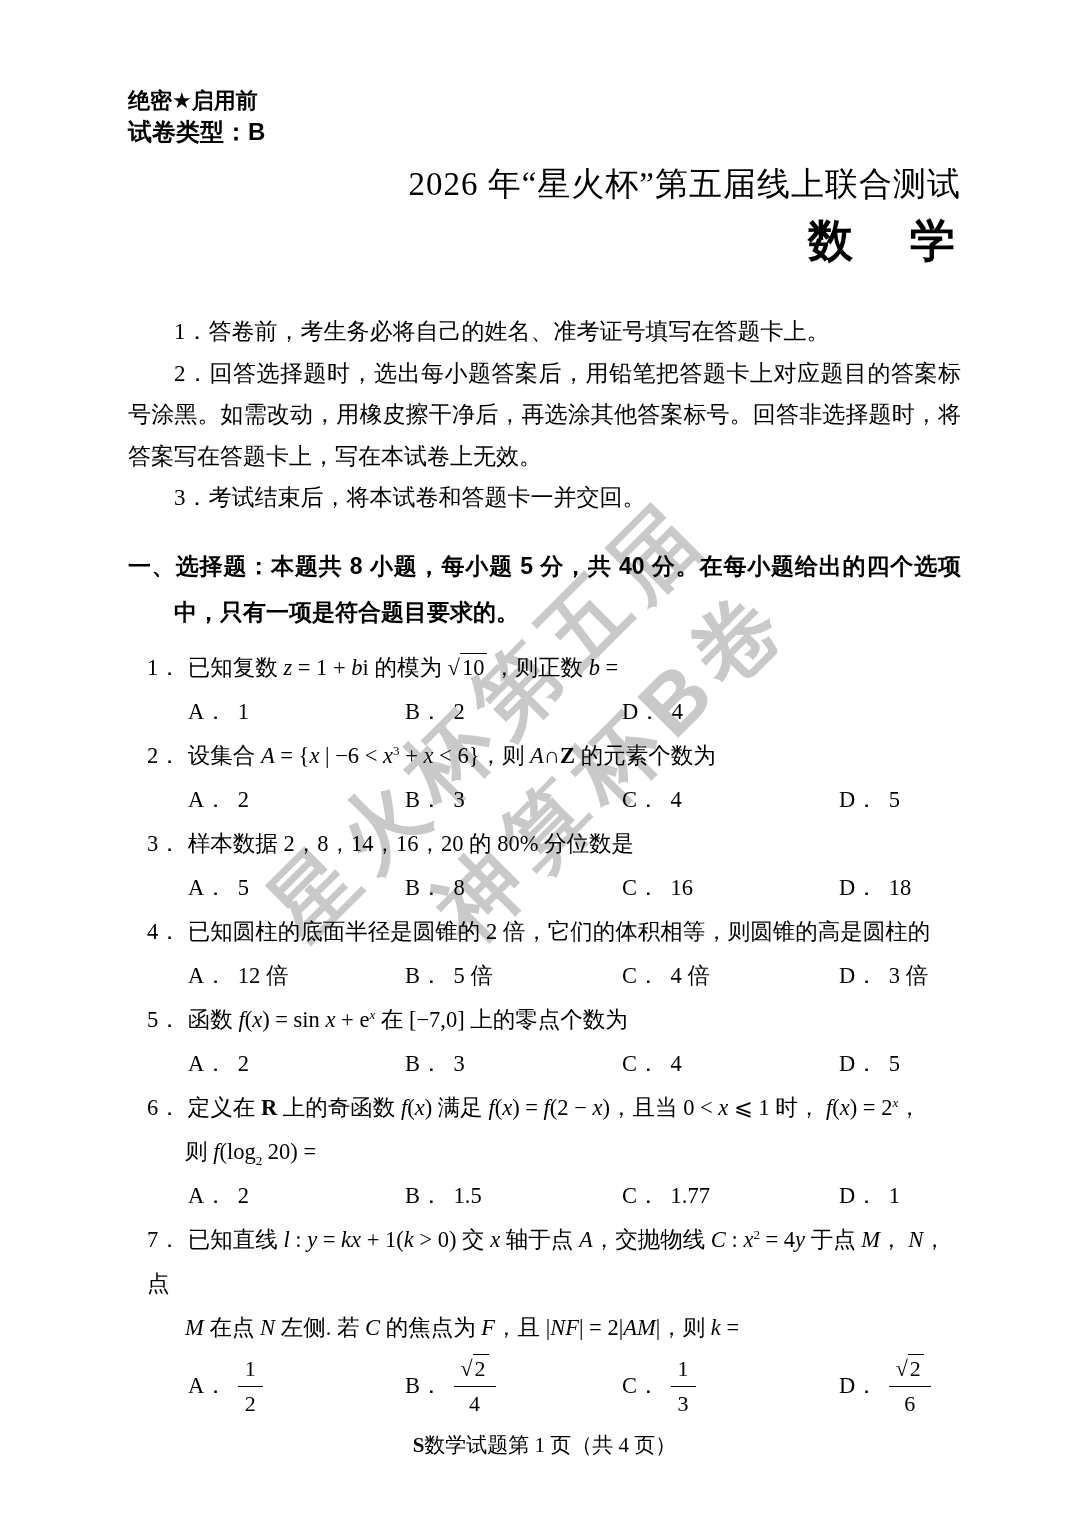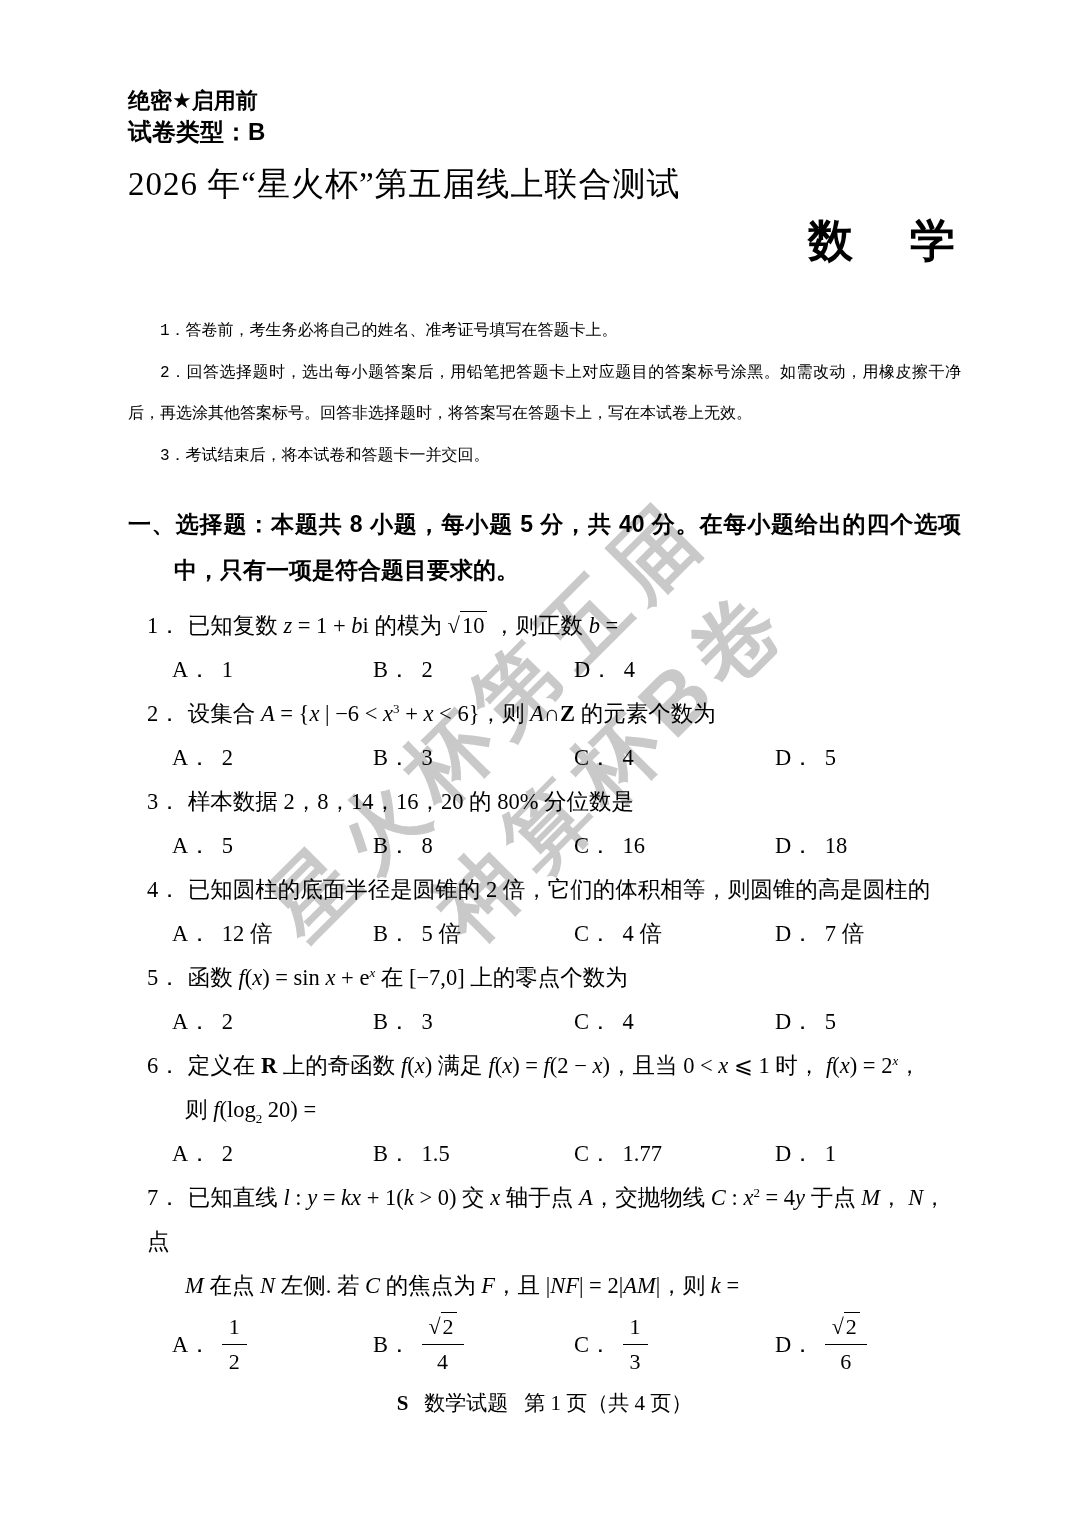--- a/index.html
+++ b/index.html
@@ -23,68 +23,68 @@
   .wm2 { left:450px; top:875px; }
   
   .content { position:relative; z-index:1; padding:86px 126px 0 128px; }
   .top-row {
     display:flex; justify-content:space-between; align-items:baseline;
     font-family:"Liberation Sans","DejaVu Sans",sans-serif; font-weight:bold;flex-direction:column;
   }
   .secrecy { font-size:22px; }
   .paper-type { font-size:24px; }
   .title {
-    font-size:33px; font-weight:normal; text-align:left;
+    font-size:33px; font-weight:normal; text-align:right;
     margin-top:14px; letter-spacing:1px;
   }
   .subject {
     font-size:45px; font-weight:bold; text-align:right;
     margin-top:4px; letter-spacing:6px;
   }
   .notes { margin-top:40px; }
   .notes-heading {
     font-family:"Liberation Sans","DejaVu Sans",sans-serif;
     font-weight:bold; font-size:23px; line-height:40px;
   }
   .note {
-    font-size:16px; line-height:41.5px;
-    text-indent:2em; text-align:justify;font-family:Liberation Mono, monospace;
+    font-size:23px; line-height:41.5px;
+    text-indent:2em; text-align:justify;
   }
   .section-head {
     margin-top:24px;
     font-family:"Liberation Sans","DejaVu Sans",sans-serif;
     font-weight:bold; font-size:23px; line-height:46px;
     padding-left:46px; text-indent:-46px; text-align:justify;
   }
   .questions { margin-top:11px; font-size:22.5px; }
   .qline { line-height:44px; padding-left:19px; }
   .qline.cont { padding-left:57px; }
   .qnum { margin-right:7px; }
   .opts { display:flex; padding-left:44px; line-height:44px; }
-  .opt { width:201px; }
+  .opt { width:201px;margin-left:16px; }
   .opt:last-child { width:auto; }
   .optlabel { margin-right:11px; }
   .opts.fracs { align-items:center; line-height:normal; margin:5px 0 3px; }
   .opts.fracs .opt { display:flex; align-items:center; }
   
   i { font-style:italic; }
   b { font-weight:bold; }
   sup { font-size:13px; vertical-align:super; line-height:0; }
   sub { font-size:13px; vertical-align:sub; line-height:0; }
   .sqrt { white-space:nowrap; }
   .sqrt .rad { border-top:1.5px solid #000; padding:1px 3px 0 2px; }
   .frac {
     display:inline-flex; flex-direction:column;
     text-align:center; vertical-align:middle; font-size:22px;
   }
   .fnum { padding:1px 7px 4px; border-bottom:1.5px solid #000; }
   .fden { padding-top:4px; }
   
   .footer { margin-top:14px; text-align:center; font-size:21px; }
-  .footer .fpart { margin-left:16px; }
+  .footer .fpart { }
 </style>
 </head>
 <body>
 
 <div class="wm wm1" style="color: rgb(201, 201, 201);">星火杯第五届</div>
 <div class="wm wm2" style="color: rgb(201, 201, 201);">神算杯B卷</div>
 
 <div class="content">
 
   <div class="top-row">
@@ -133,21 +133,21 @@
         <span class="opt"><span class="optlabel">D．</span><span class="optval">18</span></span>
       </div>
     </div>
 
     <div class="question">
       <p class="qline"><span class="qnum">4．</span><span class="qstem">已知圆柱的底面半径是圆锥的 2 倍，它们的体积相等，则圆锥的高是圆柱的</span></p>
       <div class="opts">
         <span class="opt"><span class="optlabel">A．</span><span class="optval">12 倍</span></span>
         <span class="opt"><span class="optlabel">B．</span><span class="optval">5 倍</span></span>
         <span class="opt"><span class="optlabel">C．</span><span class="optval">4 倍</span></span>
-        <span class="opt"><span class="optlabel">D．</span><span class="optval">7 倍</span></span>
+        <span class="opt"><span class="optlabel">D．</span><span class="optval">3 倍</span></span>
       </div>
     </div>
 
     <div class="question">
       <p class="qline"><span class="qnum">5．</span><span class="qstem">函数 <i>f</i>(<i>x</i>) = sin <i>x</i> + e<sup><i>x</i></sup> 在 [−7,0] 上的零点个数为</span></p>
       <div class="opts">
         <span class="opt"><span class="optlabel">A．</span><span class="optval">2</span></span>
         <span class="opt"><span class="optlabel">B．</span><span class="optval">3</span></span>
         <span class="opt"><span class="optlabel">C．</span><span class="optval">4</span></span>
         <span class="opt"><span class="optlabel">D．</span><span class="optval">5</span></span>

